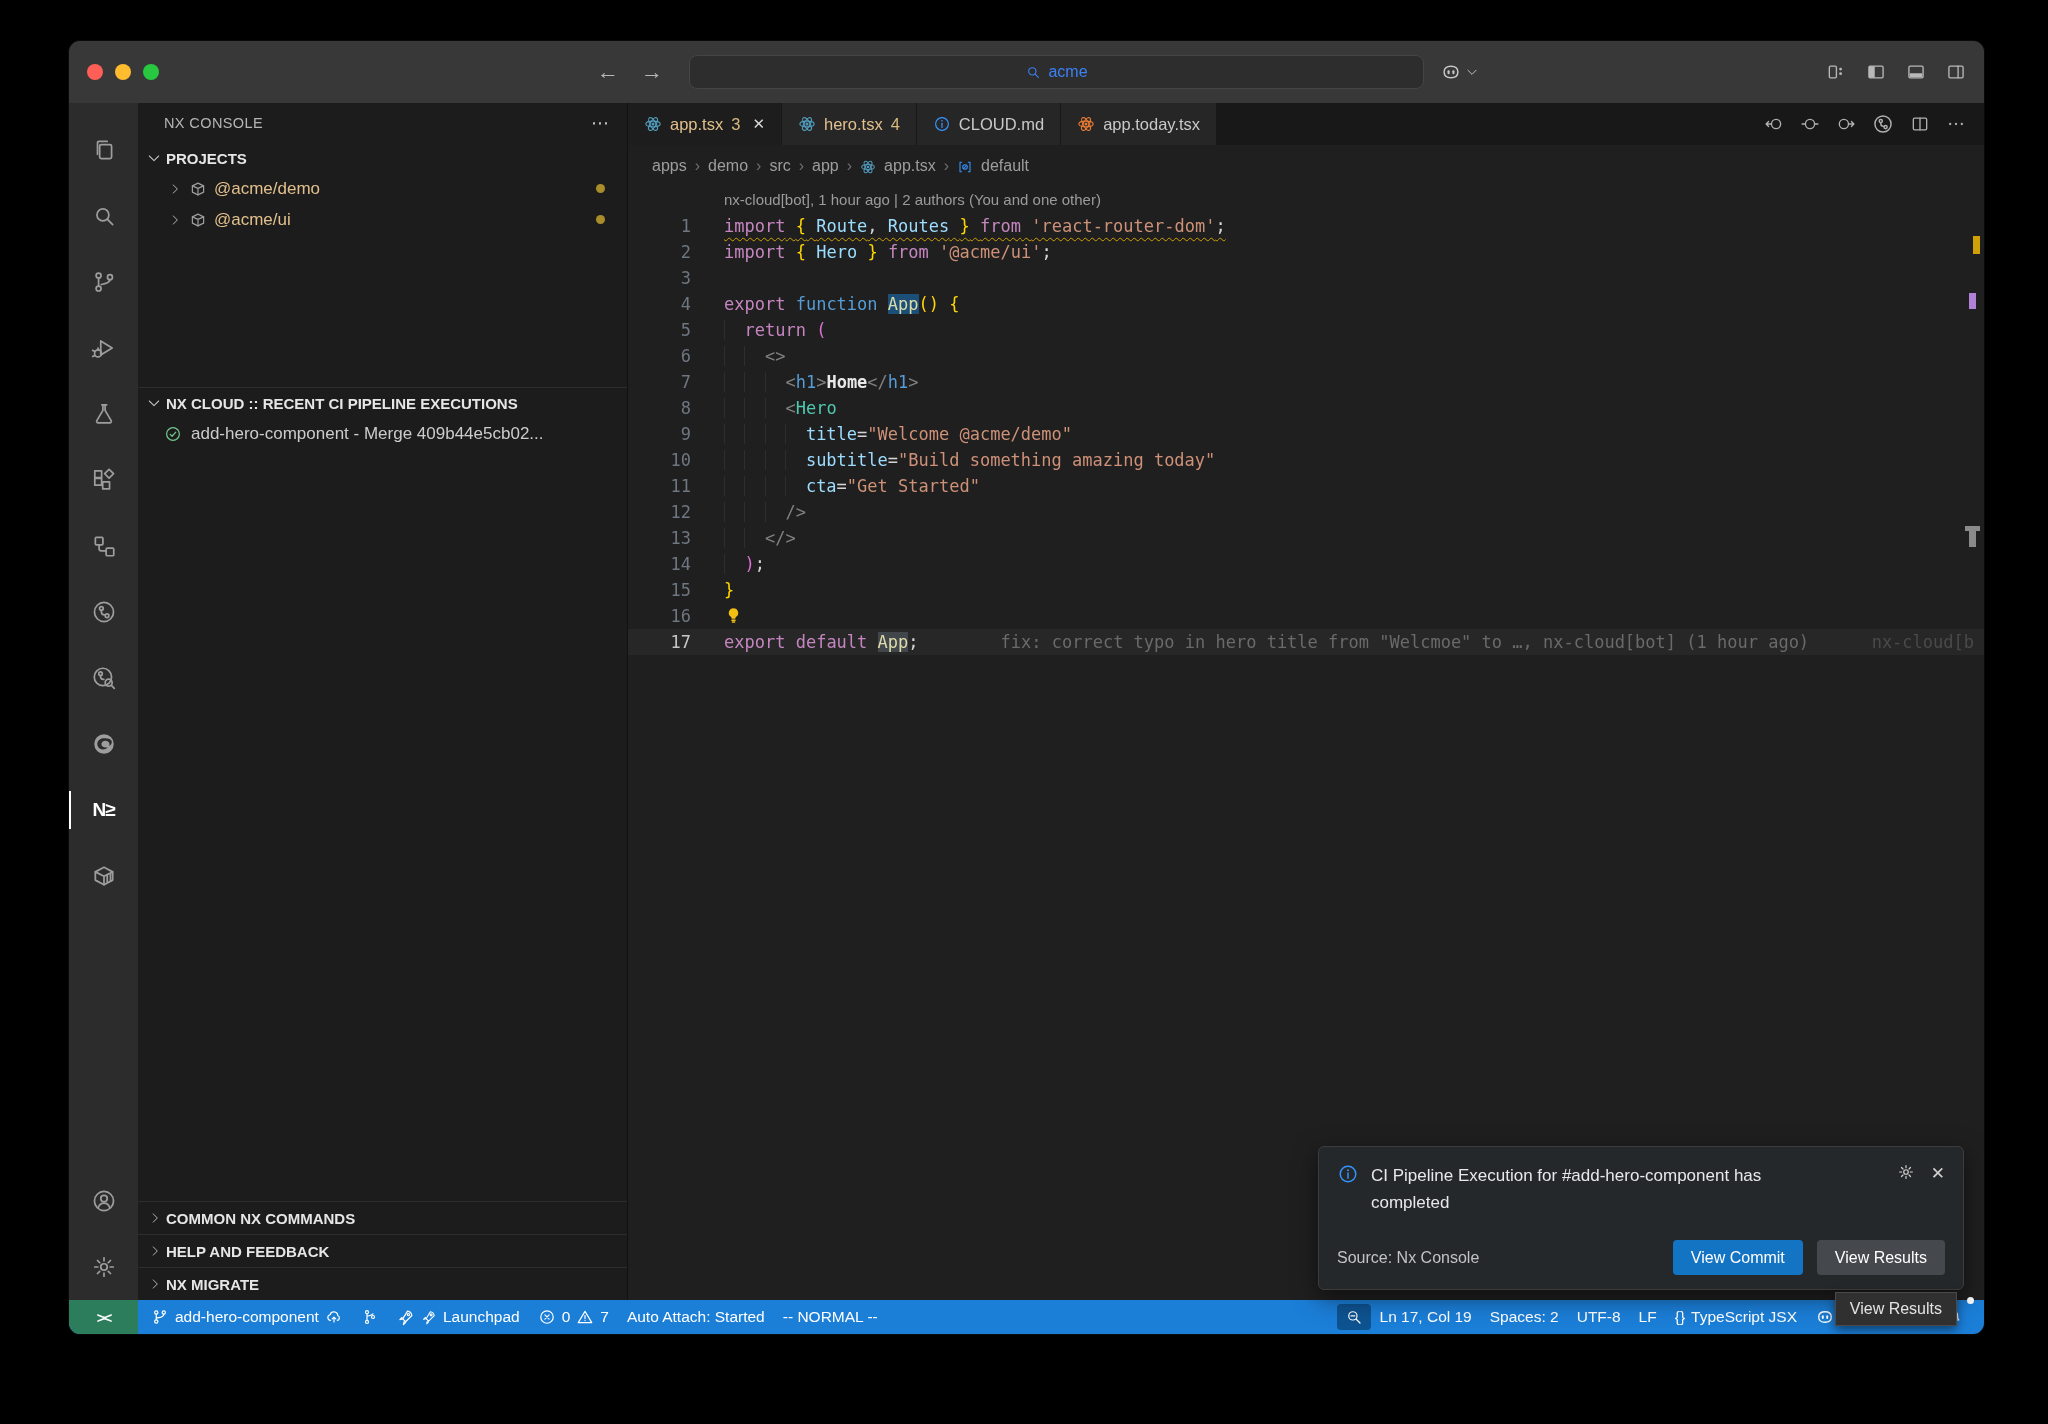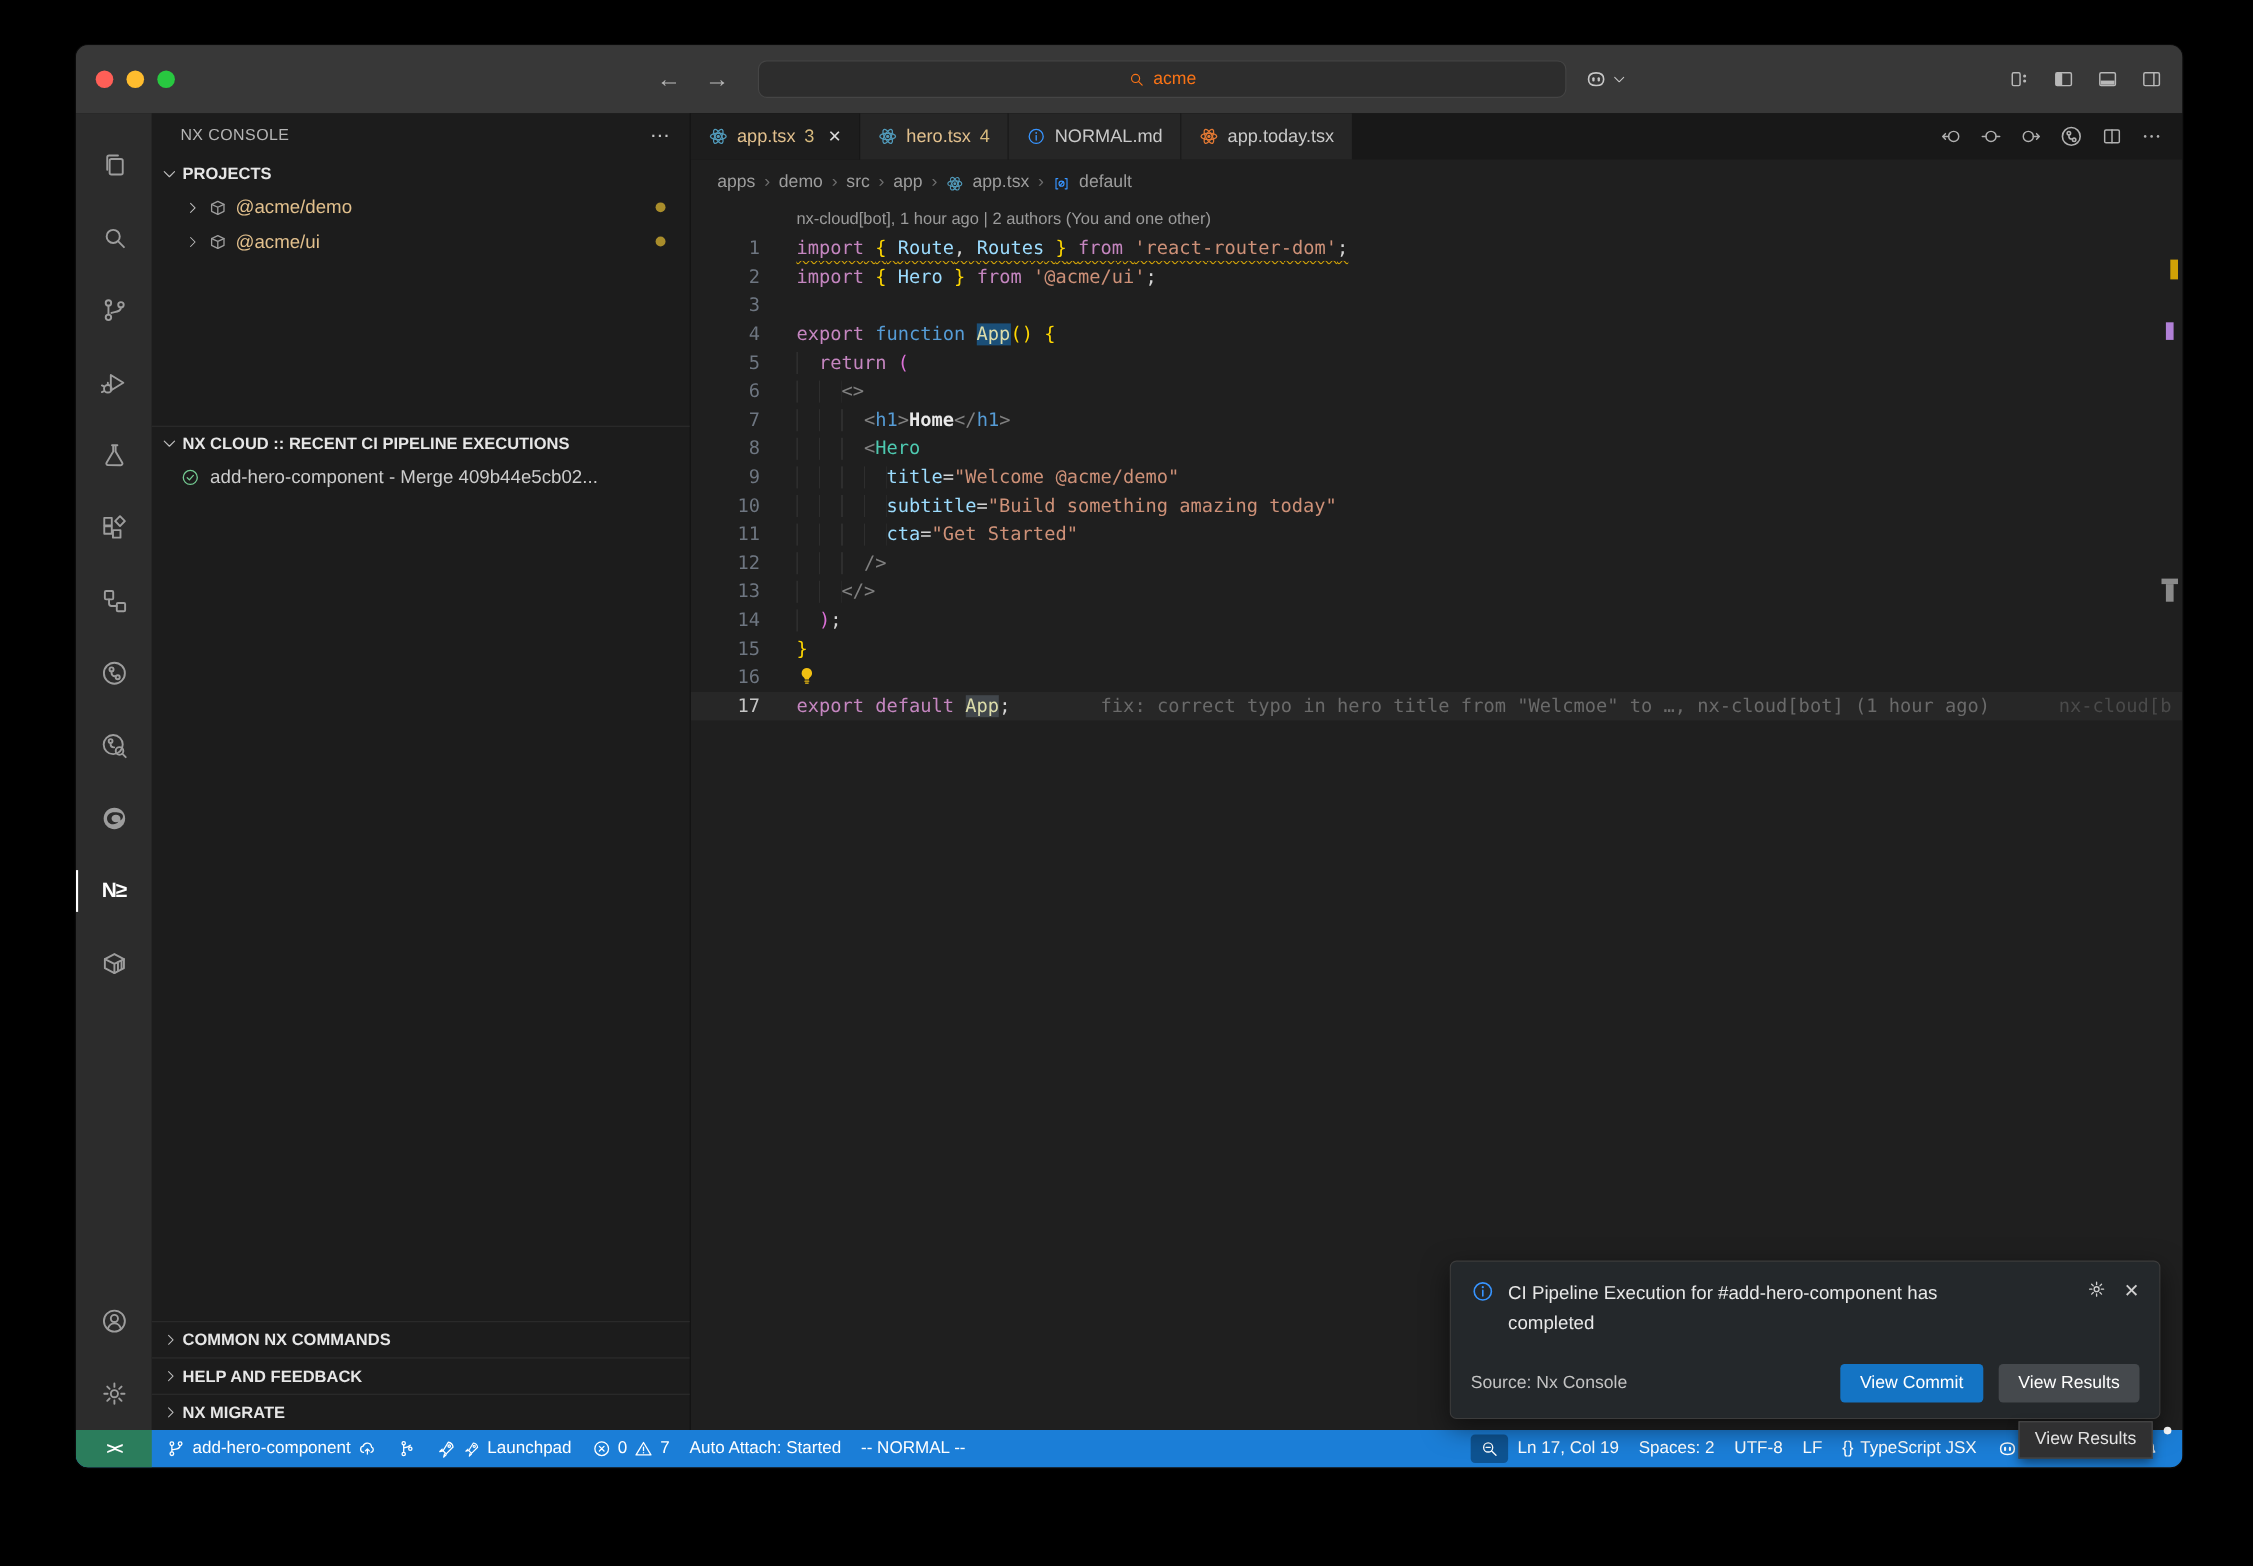--- a/index.html
+++ b/index.html
@@ -7,21 +7,21 @@
   .window{ position:absolute; left:68px; top:40px; width:1917px; height:1295px; background:#1f1f1f;
     border-radius:12px; overflow:hidden; box-shadow:0 25px 70px rgba(0,0,0,.65); display:flex; flex-direction:column;
     border:1px solid #0a0a0a;}
   
   .titlebar{ height:62px; background:#383838; display:flex; align-items:center; flex:0 0 auto; padding:0 18px; }
   .traffic{ display:flex; gap:12px; width:110px; }
   .tl{ width:16px; height:16px; border-radius:50%; }
   .tl.red{background:#ff5f57}.tl.yel{background:#febc2e}.tl.grn{background:#28c840}
   .nav-arrows{ display:flex; gap:22px; margin-left:400px; color:#b8b8b8; font-size:22px; }
   .searchbox{ margin-left:26px; width:735px; height:34px; background:#2d2d2d; border:1px solid #454545;
-    border-radius:8px; display:flex; align-items:center; justify-content:center; gap:7px; color:#f97316; font-size:16px;}
+    border-radius:8px; display:flex; align-items:center; justify-content:center; gap:7px; color:#3b82f6; font-size:16px;}
   .tb-right{ margin-left:auto; display:flex; gap:20px; align-items:center; color:#b8b8b8;}
   .tb-acct{ display:flex; align-items:center; gap:3px; margin-left:16px; color:#c8c8c8;}
   
   .main{ flex:1; display:flex; min-height:0; }
   .activitybar{ width:69px; background:#2c2c2c; display:flex; flex-direction:column; align-items:center;
     padding-top:14px; flex:0 0 auto;}
   .act-item{ position:relative; width:69px; height:66px; display:flex; align-items:center; justify-content:center; color:#9d9d9d;}
   .act-item.active{ color:#ffffff; }
   .act-item.active::before{ content:''; position:absolute; left:0; top:14px; bottom:14px; width:2px; background:#fff; }
   .act-bottom{ margin-top:auto; }
@@ -408,21 +408,21 @@
           <span class="badge">4</span>
         </div>
         <div class="tab">
           <span class="ic i18" style="color:#3794ff">
               <svg viewBox="0 0 24 24">
                 <circle cx="12" cy="12" r="8.5"></circle>
                 <path d="M12 11v5.5"></path>
                 <circle cx="12" cy="7.8" r="1.1" fill="currentColor" stroke="none"></circle>
               </svg>
             </span>
-          <span class="tlabel">NORMAL.md</span>
+          <span class="tlabel">CLOUD.md</span>
         </div>
         <div class="tab">
           <span class="ic i18" style="color:#e37933">
               <svg viewBox="0 0 24 24">
                 <circle cx="12" cy="12" r="2" fill="currentColor" stroke="none"></circle>
                 <ellipse cx="12" cy="12" rx="9.5" ry="3.8"></ellipse>
                 <ellipse cx="12" cy="12" rx="9.5" ry="3.8" transform="rotate(60 12 12)"></ellipse>
                 <ellipse cx="12" cy="12" rx="9.5" ry="3.8" transform="rotate(120 12 12)"></ellipse>
               </svg>
             </span>

